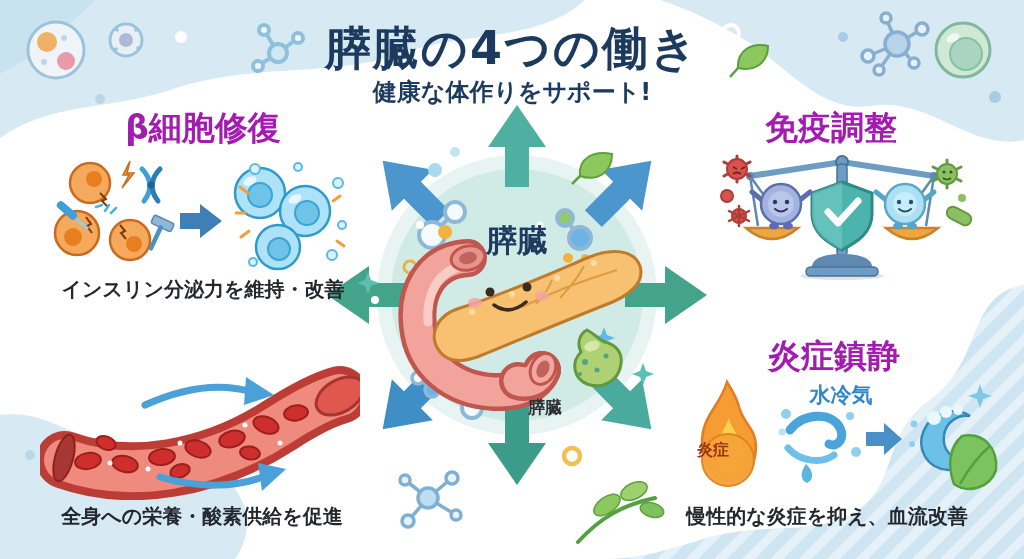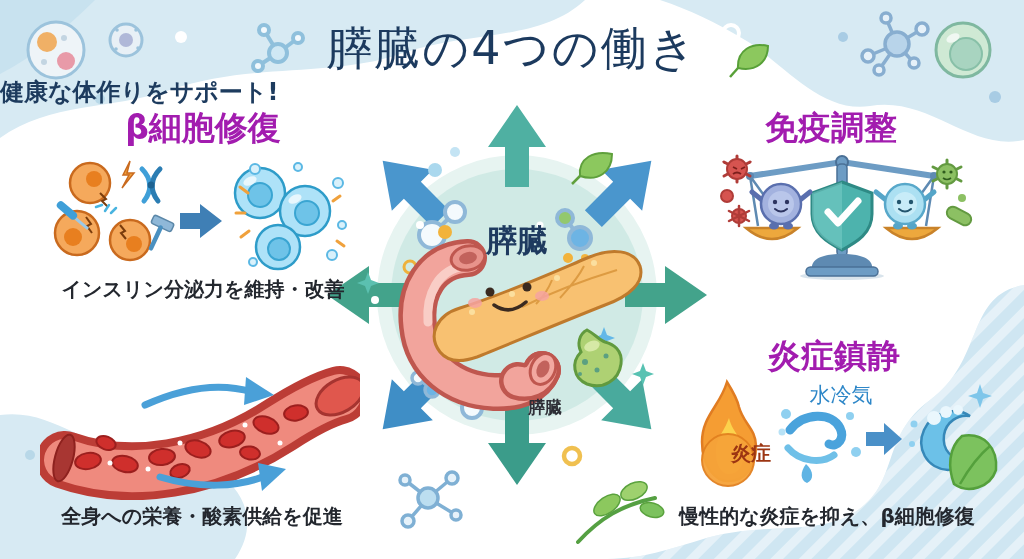--- a/index.html
+++ b/index.html
@@ -4,47 +4,47 @@
 <style>
   html,body{margin:0;padding:0;background:#eef5f9;}
   #canvas{
     position:relative;width:1024px;height:559px;overflow:hidden;
     background:#ffffff;
     font-family:"DejaVu Sans","Liberation Sans",sans-serif;
   }
   .abs{position:absolute;}
   .title{
     left:0;top:18px;width:1024px;text-align:center;
-    font-size:46px;font-weight:normal;color:#1c3a5e;letter-spacing:2px;z-index:5;
+    font-size:46px;font-weight:bold;color:#1c3a5e;letter-spacing:2px;z-index:5;
   }
   .subtitle{
-    left:0;top:76px;width:1024px;
+    left:0;top:76px;width:1024px;text-align:center;
     font-size:24px;font-weight:bold;color:#1d3b5e;z-index:5;
   }
   .q-head{
     text-align:center;font-size:33px;font-weight:bold;color:#a21caf;z-index:5;
   }
   .q-cap{
     text-align:center;font-size:20px;font-weight:bold;color:#23272e;z-index:5;
   }
   .organ-label{
     left:417px;top:220px;width:200px;text-align:center;
     font-size:31px;font-weight:bold;color:#1e3a5f;z-index:6;
   }
   .organ-caption{
     left:490px;top:396px;width:110px;text-align:center;
     font-size:17px;font-weight:bold;color:#2e2e36;z-index:6;
   }
   .water-label{
     left:786px;top:381px;width:110px;text-align:center;
-    font-size:21px;font-weight:normal;color:#2e87c8;z-index:6;
+    font-size:21px;font-weight:bold;color:#2e87c8;z-index:6;
   }
   .flame-label{
-    left:713px;top:440px;width:58px;text-align:right;
-    font-size:20px;font-weight:bold;color:#9c3512;z-index:6;
+    left:697px;top:440px;width:58px;text-align:left;
+    font-size:16px;font-weight:bold;color:#9c3512;z-index:6;
   }
   svg{display:block;}
 </style>
 </head>
 <body>
 
 <div id="canvas">
 
   <svg class="abs" style="left:0;top:0;z-index:0" width="1024" height="559" viewBox="0 0 1024 559">
     <defs>
@@ -411,21 +411,21 @@
       <circle cx="268" cy="38" r="5" fill="#eaf7fd"></circle>
       <circle cx="224" cy="52" r="3.5" fill="#8fd0f0"></circle>
         <circle cx="222" cy="72" r="3" fill="#8fd0f0"></circle>
     </g>
     <g>
       <path d="M272,64 C294,60 308,76 306,98 C300,116 278,122 264,112 C258,96 258,76 272,64 Z" fill="#7cc25e" stroke="#54a03c" stroke-width="2.5"></path>
       <path d="M270,112 C278,98 288,84 300,74" stroke="#54a03c" stroke-width="2.5" fill="none"></path>
     </g>
     <path d="M290,12 l3,9 9,3 -9,3 -3,9 -3,-9 -9,-3 9,-3 Z" fill="#7fc6ea"></path>
   </svg>
-  <div class="abs q-cap" style="left:657px;top:503px;width:340px">慢性的な炎症を抑え、β細胞修復</div>
+  <div class="abs q-cap" style="left:657px;top:503px;width:340px">慢性的な炎症を抑え、血流改善</div>
 
   <div class="abs title">膵臓の4つの働き</div>
   <div class="abs subtitle">健康な体作りをサポート!</div>
   <div class="abs organ-label">膵臓</div>
   <div class="abs organ-caption">膵臓</div>
   <div class="abs water-label">水冷気</div>
   <div class="abs flame-label">炎症</div>
 
 </div>
 

